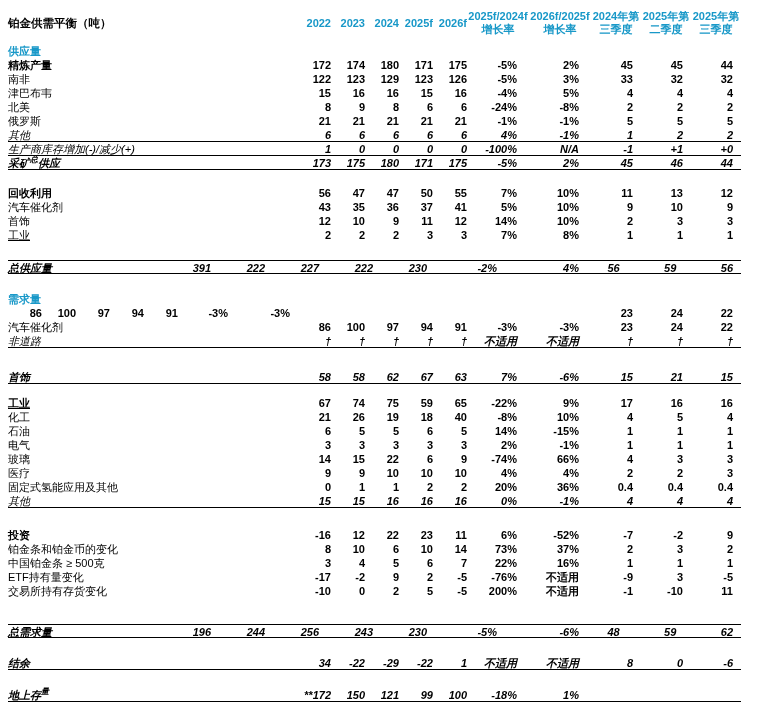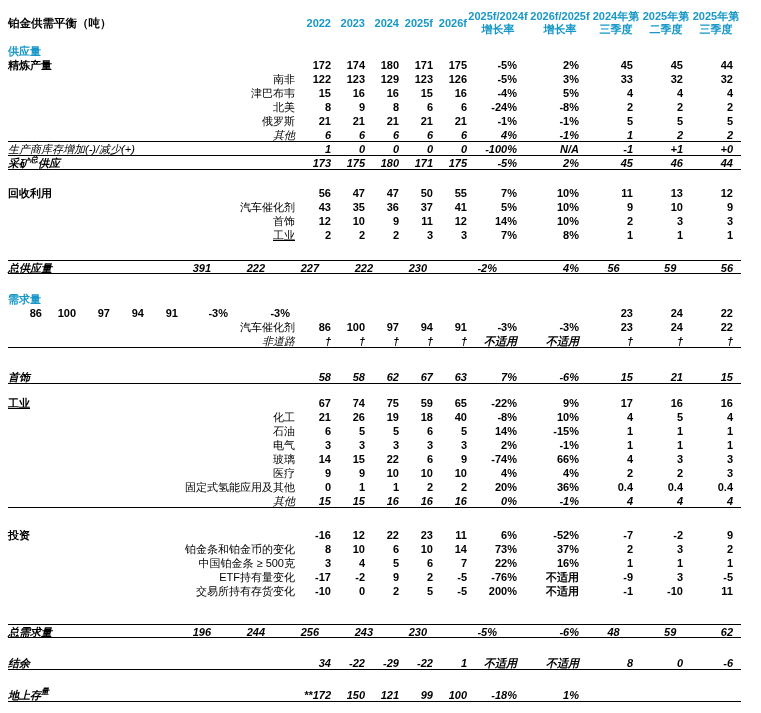--- a/index.html
+++ b/index.html
@@ -16,21 +16,21 @@
   .row { display:flex; height:14px; line-height:14px; font-size:11px; }
   .blk-l { display:flex; width:583px; }
   .blk-r { display:flex; width:150px; }
   .bt { border-top:1px solid var(--rule);gap:20px; }
   .bb { border-bottom:1px solid var(--rule);font-style:italic; }
   .c { text-align:right; font-weight:bold; white-space:nowrap; }
   .c.yr { width:34px; }
   .c.gr { width:62px; padding-right:12px; }
   .c.q  { width:50px; padding-right:8px; }
   .c.lab { flex:1 1 auto; text-align:left; font-weight:normal; padding-right:2px; overflow:visible; }
-  .c.lab.sub { text-align:right; }
+  .c.lab.sub { }
   .c.lab.b { font-weight:bold; }
   .c.lab.sec { color:var(--accent); font-weight:bold; }
   .c.lab.ul { text-decoration:underline; }
   sup { font-size:8px; font-weight:inherit; vertical-align:super; line-height:0; }
   
   .hdr-row { display:flex; height:34px; font-size:11px; margin-bottom:2px; }
   .hdr-row .blk-l, .hdr-row .blk-r { align-items:center; }
   .hdr-row .c { display:flex; align-items:center; justify-content:flex-end; height:34px;
                 color:var(--accent); font-weight:bold; }
   .hdr-row .c.lab.ttl { color:var(--ink); font-weight:bold; justify-content:flex-start; font-size:11.5px; }

